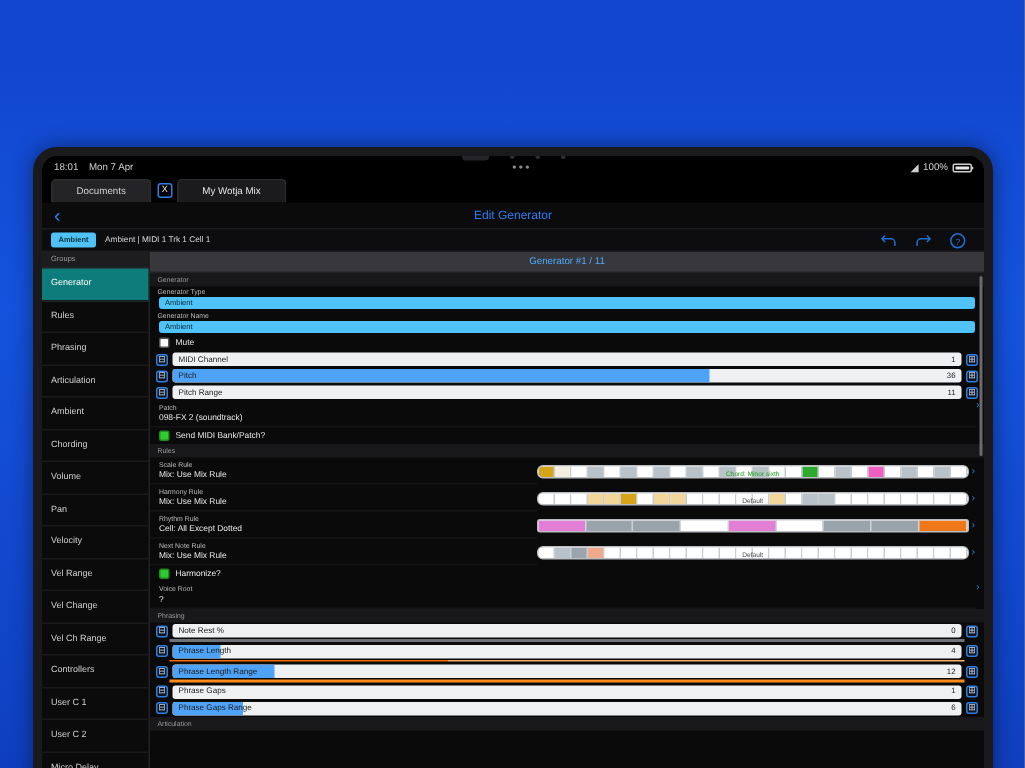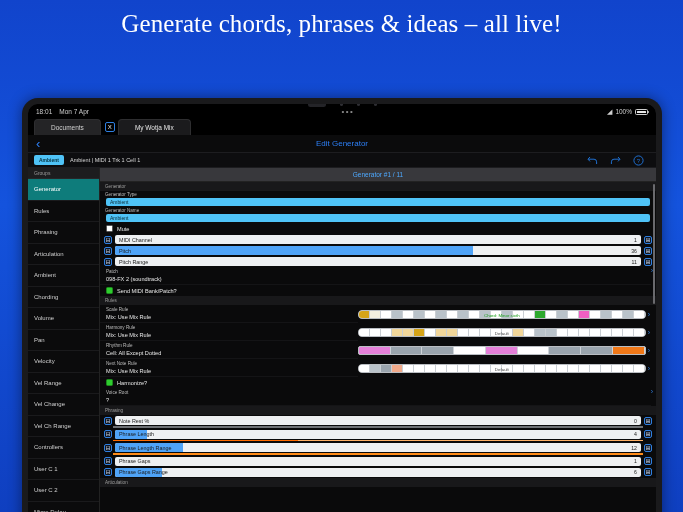--- a/index.html
+++ b/index.html
@@ -203,21 +203,20 @@
   
   .vscroll {
     position: absolute; right: 1px; top: 16px; width: 2.5px; height: 120px;
     background: #6a6a6e; border-radius: 2px;
   }
 </style>
 </head>
 <body>
 
 <div class="promo">
-  <div class="promo-line2">Generate chords, phrases &amp; ideas – all live!</div>
 </div>
 
 <div class="device">
   <div class="device-screen">
     <div class="notch-dots">
       <i class="wide"></i>
         <i></i>
         <i></i>
         <i></i>
     </div>

